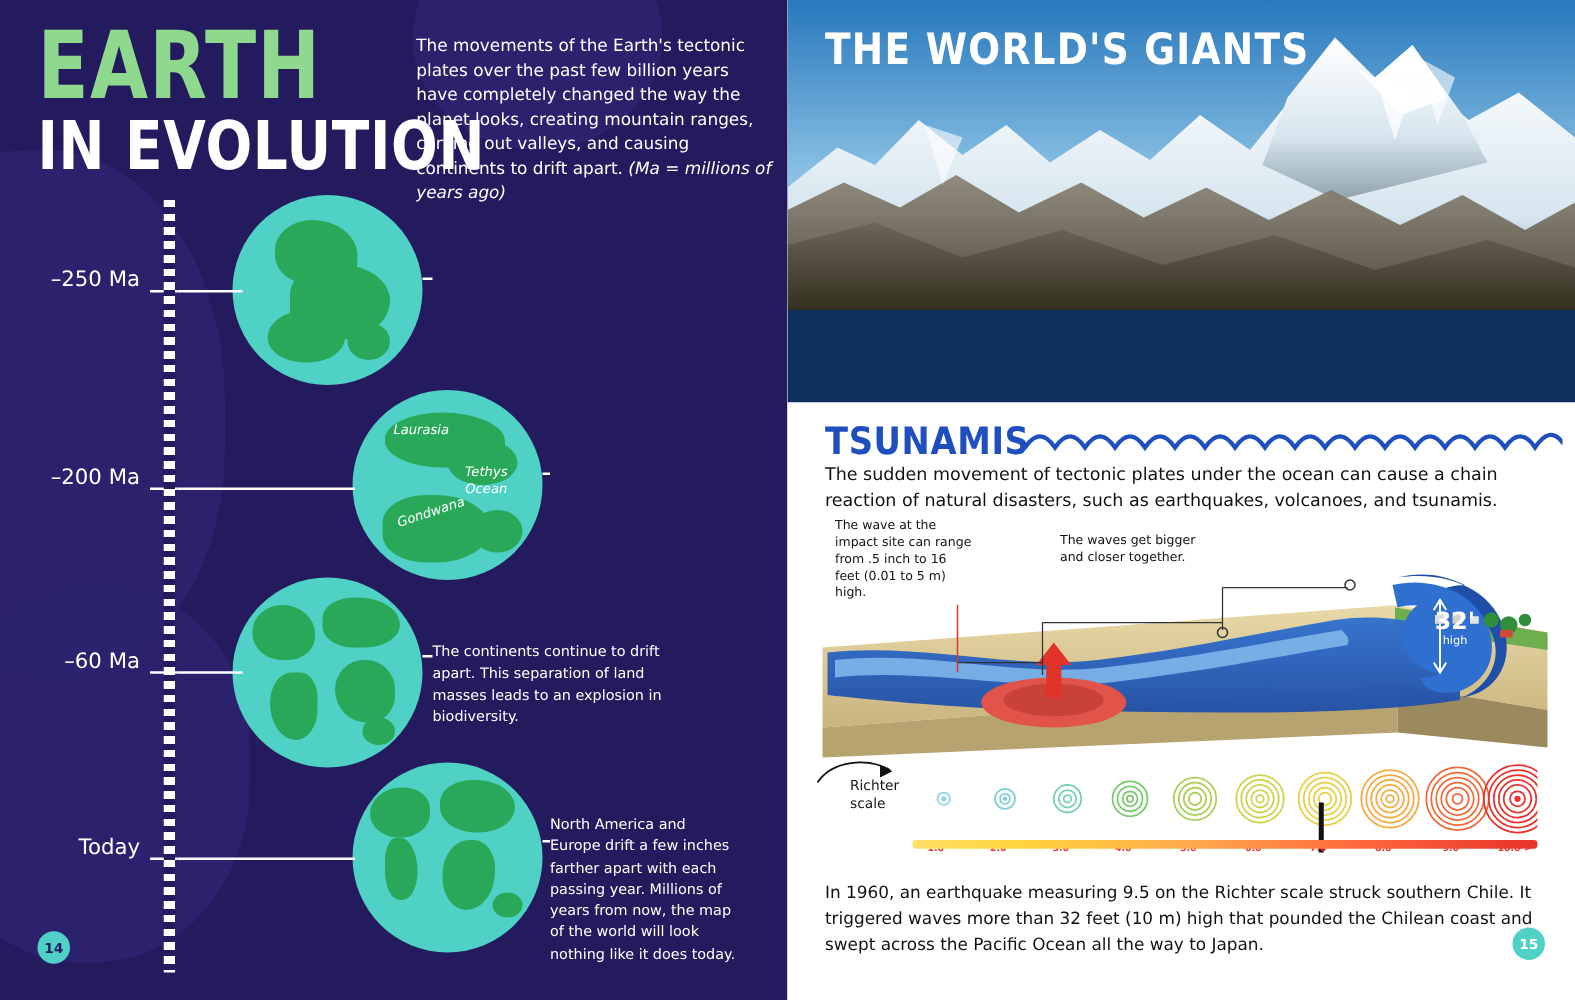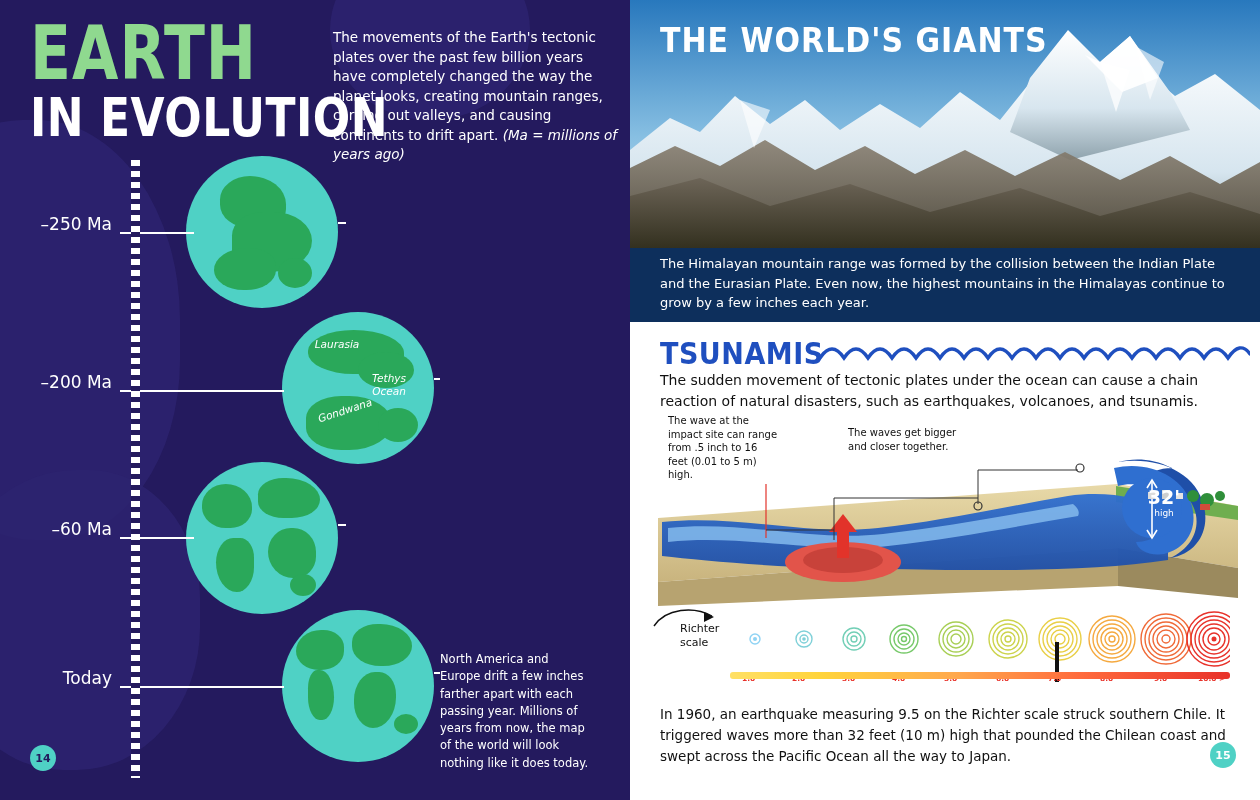--- a/index.html
+++ b/index.html
@@ -347,20 +347,21 @@
     <div class="tick-dash" style="left:120px; top:537px; width:22px;"></div>
     <div class="leader" style="left:142px; top:537px; width:52px;"></div>
     <div class="globe" style="left:186px; top:462px; width:152px; height:152px;">
       <div class="landmass" style="left:16px; top:22px; width:50px; height:44px; border-radius:50% 55% 45% 50%;"></div>
       <div class="landmass" style="left:72px; top:16px; width:62px; height:40px; border-radius:45% 60% 50% 45%;"></div>
       <div class="landmass" style="left:30px; top:76px; width:38px; height:54px; border-radius:50% 40% 50% 60%;"></div>
       <div class="landmass" style="left:82px; top:66px; width:48px; height:50px; border-radius:50% 50% 45% 55%;"></div>
       <div class="landmass" style="left:104px; top:112px; width:26px; height:22px; border-radius:50%;"></div>
     </div>
     <div class="leader" style="left:338px; top:524px; width:8px;"></div>
+    <div class="caption" style="left:346px; top:513px; width:190px;">The continents continue to drift apart. This separation of land masses leads to an explosion in biodiversity.</div>
 
     <div class="era-label" style="left:20px; top:668px; width:92px;">Today</div>
     <div class="tick-dash" style="left:120px; top:686px; width:22px;"></div>
     <div class="leader" style="left:142px; top:686px; width:142px;"></div>
     <div class="globe" style="left:282px; top:610px; width:152px; height:152px;">
       <div class="landmass" style="left:14px; top:20px; width:48px; height:40px; border-radius:55% 45% 50% 50%;"></div>
       <div class="landmass" style="left:26px; top:60px; width:26px; height:50px; border-radius:40% 60% 50% 50%;"></div>
       <div class="landmass" style="left:70px; top:14px; width:60px; height:42px; border-radius:45% 55% 50% 50%;"></div>
       <div class="landmass" style="left:72px; top:62px; width:42px; height:56px; border-radius:50% 40% 55% 45%;"></div>
       <div class="landmass" style="left:112px; top:104px; width:24px; height:20px; border-radius:50%;"></div>
@@ -407,21 +408,20 @@
           <path d="M0,168 L45,146 L90,166 L135,140 L185,170 L235,146 L285,174 L335,150 L385,176 L435,152 L490,180 L540,156 L590,184 L630,162 L630,248 L0,248 Z" fill="url(#rock2)" opacity="0.92"></path>
 
           <path d="M0,196 L70,178 L140,206 L220,184 L300,212 L390,188 L470,216 L560,192 L630,214 L630,248 L0,248 Z" fill="url(#rock)"></path>
 
           <path d="M470,62 L486,112 L500,70 Z" fill="#ffffff" opacity="0.75"></path>
           <path d="M505,46 L520,100 L534,62 Z" fill="#ffffff" opacity="0.6"></path>
           <path d="M110,100 L124,148 L140,110 Z" fill="#ffffff" opacity="0.6"></path>
         </svg>
       </div>
       <div class="giants-title">THE WORLD'S GIANTS</div>
-      <div class="giants-caption">The Himalayan mountain range was formed by the collision between the Indian Plate and the Eurasian Plate. Even now, the highest mountains in the Himalayas continue to grow by a few inches each year.</div>
     </div>
 
     <div class="tsunami-block">
       <div class="tsunami-title">TSUNAMIS</div>
       <div class="waves-deco">
         <svg width="430" height="30" viewBox="0 0 430 30">
           <path d="M0,20 Q12,2 24,20 Q36,2 48,20 Q60,2 72,20 Q84,2 96,20 Q108,2 120,20 Q132,2 144,20 Q156,2 168,20 Q180,2 192,20 Q204,2 216,20 Q228,2 240,20 Q252,2 264,20 Q276,2 288,20 Q300,2 312,20 Q324,2 336,20 Q348,2 360,20 Q372,2 384,20 Q396,2 408,20 Q420,2 430,16" fill="none" stroke="#1f4fbf" stroke-width="3.4" stroke-linecap="round"></path>
         </svg>
       </div>
       <div class="tsunami-intro">The sudden movement of tectonic plates under the ocean can cause a chain reaction of natural disasters, such as earthquakes, volcanoes, and tsunamis.</div>

